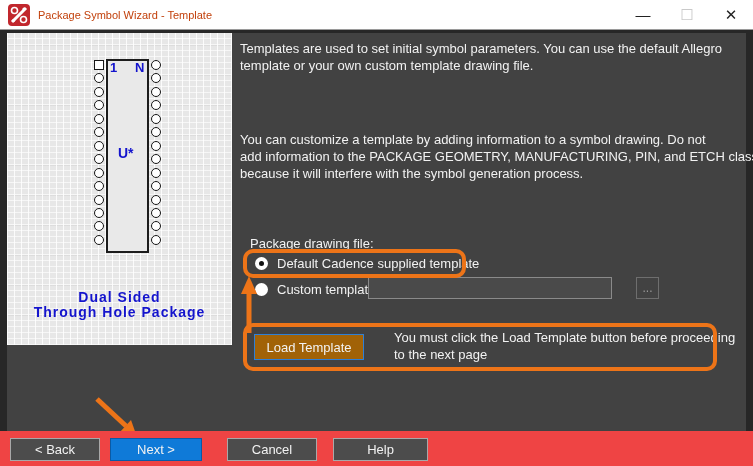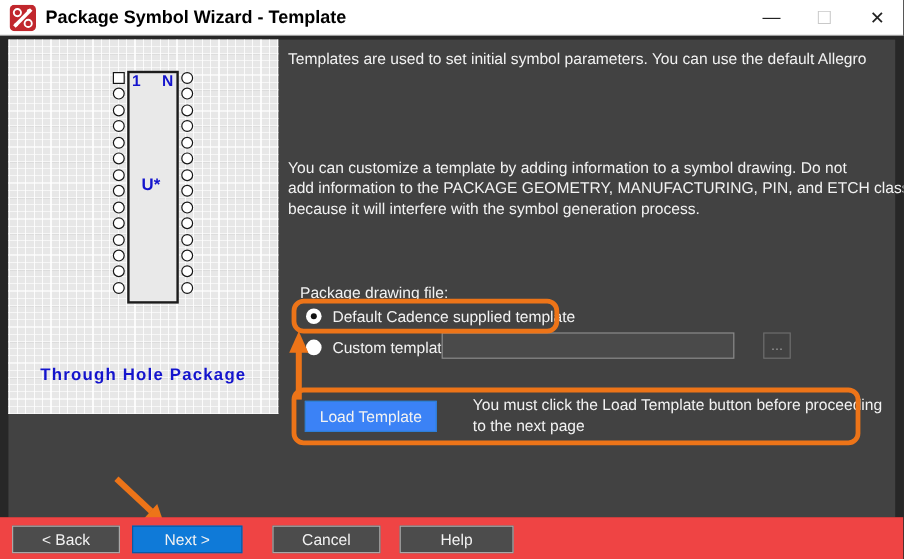--- a/index.html
+++ b/index.html
@@ -6,21 +6,21 @@
   *{box-sizing:border-box;}
   .window{
     position:relative;width:753px;height:466px;background:#272727;
     font-family:"Liberation Sans",sans-serif;overflow:hidden;
     box-shadow:0 0 0 1px #3a3a3a;
   }
   
   .titlebar{position:absolute;left:0;top:0;width:753px;height:30px;background:#ffffff;
     display:flex;align-items:center;border-bottom:1px solid #9a9a9a;}
   .app-icon{width:22px;height:22px;margin:0 8px 0 8px;flex:0 0 auto;}
-  .title-text{font-size:15px;color:#000000;flex:1 1 auto;white-space:nowrap;font-weight:bold;}
+  .title-text{font-size:11px;color:#c2410c;flex:1 1 auto;white-space:nowrap;}
   .winbtn{width:44px;height:30px;display:flex;align-items:center;justify-content:center;
     font-size:15px;color:#222;cursor:default;}
   .winbtn.disabled{color:#c9c9c9;}
   
   .panel{position:absolute;left:7px;top:33px;width:739px;height:398px;background:#424242;}
   
   .preview{
     position:absolute;left:7px;top:33px;width:225px;height:312px;overflow:hidden;
     background-color:#e7e7e7;
     background-image:
@@ -44,21 +44,21 @@
   .radio.sel::after{content:"";position:absolute;left:4px;top:4px;width:5px;height:5px;
     border-radius:50%;background:#111;}
   .text-input{position:absolute;left:368px;top:277px;width:244px;height:22px;
     background:#4a4a4a;border:1px solid #8a8a8a;color:#eee;font-size:12px;padding:0 4px;
     font-family:"Liberation Sans",sans-serif;}
   .browse-btn{position:absolute;left:636px;top:277px;width:23px;height:22px;
     background:#424242;border:1px solid #6e6e6e;color:#9a9a9a;font-size:12px;
     display:flex;align-items:center;justify-content:center;}
   
   .load-btn{position:absolute;left:254px;top:334px;width:110px;height:26px;
-    background:#3b82f6;border:1px solid #2e7fd6;color:#f2f2f2;font-size:13px;
+    background:#a16207;border:1px solid #2e7fd6;color:#f2f2f2;font-size:13px;
     display:flex;align-items:center;justify-content:center;cursor:default;}
   
   .anno-box{position:absolute;border:4px solid #ed7418;border-radius:10px;pointer-events:none;}
   .anno-svg{position:absolute;left:0;top:0;width:753px;height:466px;pointer-events:none;}
   
   .footer{position:absolute;left:0;top:431px;width:753px;height:35px;background:#ef4444;}
   .fbtn{position:absolute;top:7px;height:23px;background:#4c4c4c;border:1px solid #a8a8a8;
     color:#f2f2f2;font-size:13px;display:flex;align-items:center;justify-content:center;
     cursor:default;}
   .fbtn.primary{background:#0f7ad8;border:1px solid #0a5aa5;}
@@ -113,25 +113,27 @@
         <div class="pin round" style="left: 87px; top: 175px;"></div>
         <div class="pin round" style="left: 144px; top: 175px;"></div>
         <div class="pin round" style="left: 87px; top: 188px;"></div>
         <div class="pin round" style="left: 144px; top: 188px;"></div>
         <div class="pin round" style="left: 87px; top: 202px;"></div>
         <div class="pin round" style="left: 144px; top: 202px;"></div>
       </div>
     <div class="sym-label" style="left:103px;top:27px;">1</div>
     <div class="sym-label" style="left:128px;top:27px;">N</div>
     <div class="sym-label" style="left:111px;top:112px;font-size:14px;">U*</div>
+    <div class="caption" style="top:256px;">Dual Sided</div>
     <div class="caption" style="top:271px;">Through Hole Package</div>
   </div>
 
   <div class="para" style="left:240px;top:40px;">
     <div>Templates are used to set initial symbol parameters. You can use the default Allegro</div>
+    <div>template or your own custom template drawing file.</div>
   </div>
 
   <div class="para" style="left:240px;top:131px;">
     <div>You can customize a template by adding information to a symbol drawing. Do not</div>
     <div>add information to the PACKAGE GEOMETRY, MANUFACTURING, PIN, and ETCH classes</div>
     <div>because it will interfere with the symbol generation process.</div>
   </div>
 
   <div class="para" style="left:250px;top:235px;">Package drawing file:</div>
 

